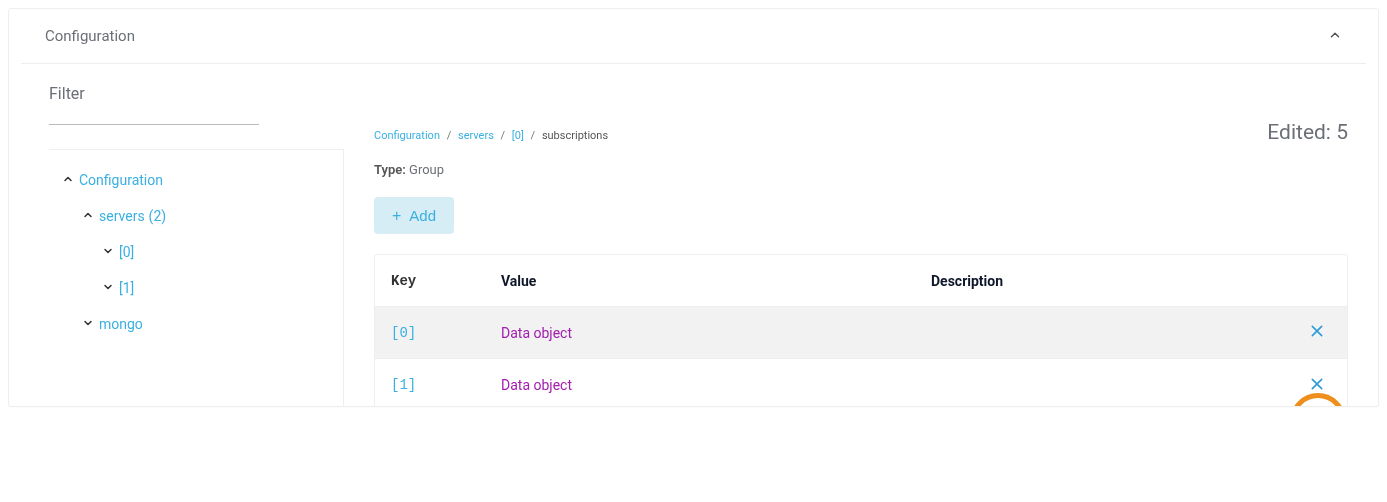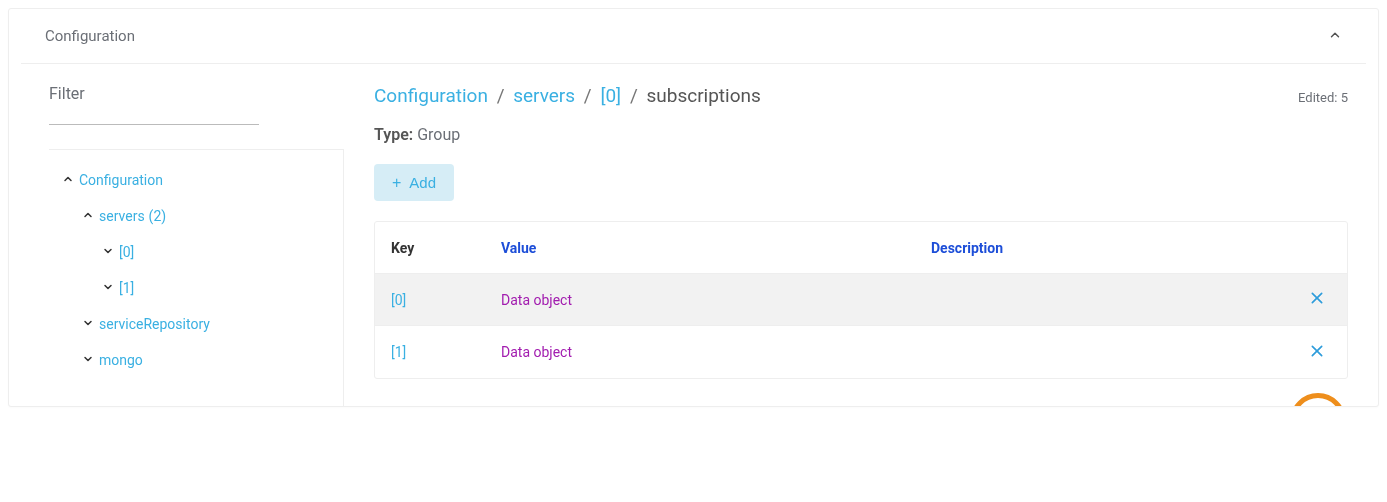--- a/index.html
+++ b/index.html
@@ -89,32 +89,33 @@
     padding: 20px 30px 0 20px;
     position: relative;
   }
   .bc-row {
     display: flex;
     justify-content: space-between;
     align-items: baseline;
     margin-bottom: 18px;
   }
   .breadcrumb {
-    font-size: 19px;
+    font-size: 11px;
   }
   .breadcrumb .bc-link { color: #3ab0e2; cursor: pointer; }
   .breadcrumb .bc-sep { color: #777; margin: 0 4px; }
   .breadcrumb .bc-last { color: #555; }
   .edited {
     color: #6b6f76;
-    font-size: 13px;
+    font-size: 21px;
+    margin-top: 36px;
   }
   .meta-line {
     color: #6b6f76;
-    font-size: 16px;
+    font-size: 13px;
     margin-bottom: 10px;
   }
   .meta-line .bold { font-weight: 600; color: #555;}
   .add-btn {
     display: inline-flex;
     align-items: center;
     gap: 8px;
     background: #d6edf6;
     color: #3ab0e2;
     border: none;
@@ -132,25 +133,25 @@
   }
   .trow {
     display: flex;
     align-items: center;
     border-bottom: 1px solid #eee;
     min-height: 52px;
     padding: 0 16px;
   }
   .trow:last-child { border-bottom: none; }
   .thead { font-weight: 700; color: #333; }
-  .col-key { width: 110px; flex: 0 0 110px; }
+  .col-key { width: 110px; flex: 0 0 110px; font-family: Liberation Mono, monospace; }
   .col-val { width: 430px; flex: 0 0 430px; color: #a21caf;}
   .col-desc { flex: 1; color: #333;}
   .col-act { width: 40px; flex: 0 0 40px; text-align: right; }
-  .thead .col-val, .thead .col-desc { color: #1d4ed8; }
+  .thead .col-val, .thead .col-desc { color: #0f172a; }
   .row-hover { background: #f2f2f2; }
   .key-link { color: #3ab0e2; cursor: pointer; }
   .x-btn {
     background: none;
     border: none;
     color: #2d9cdb;
     font-size: 18px;
     line-height: 1;
     cursor: pointer;
     padding: 6px;
@@ -225,26 +226,20 @@
         </div>
 
         <div class="tree-item level2">
           <span class="caret"><svg width="12" height="12" viewBox="0 0 24 24">
                 <path d="M6 9l6 6 6-6" fill="none" stroke="#333" stroke-width="3" stroke-linecap="round" stroke-linejoin="round"></path>
               </svg></span>
           <span class="tree-label">[1]</span>
         </div>
 
 
-        <div class="tree-item level1">
-          <span class="caret"><svg width="12" height="12" viewBox="0 0 24 24">
-                <path d="M6 9l6 6 6-6" fill="none" stroke="#333" stroke-width="3" stroke-linecap="round" stroke-linejoin="round"></path>
-              </svg></span>
-          <span class="tree-label">serviceRepository</span>
-        </div>
 
 
         <div class="tree-item level1">
           <span class="caret"><svg width="12" height="12" viewBox="0 0 24 24">
                 <path d="M6 9l6 6 6-6" fill="none" stroke="#333" stroke-width="3" stroke-linecap="round" stroke-linejoin="round"></path>
               </svg></span>
           <span class="tree-label">mongo</span>
         </div>
 
       </div>

